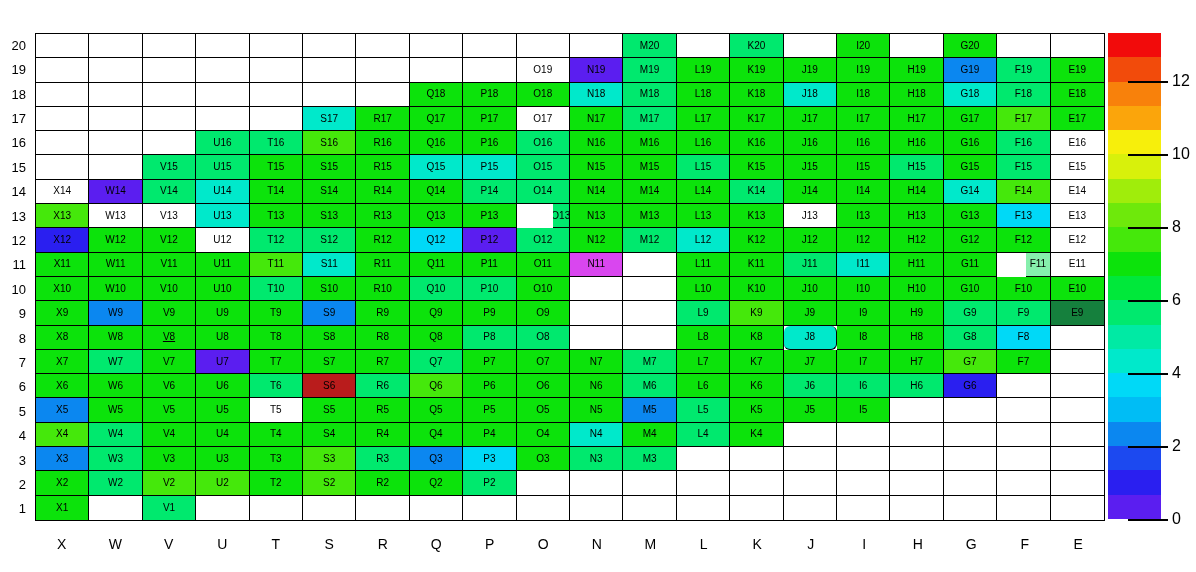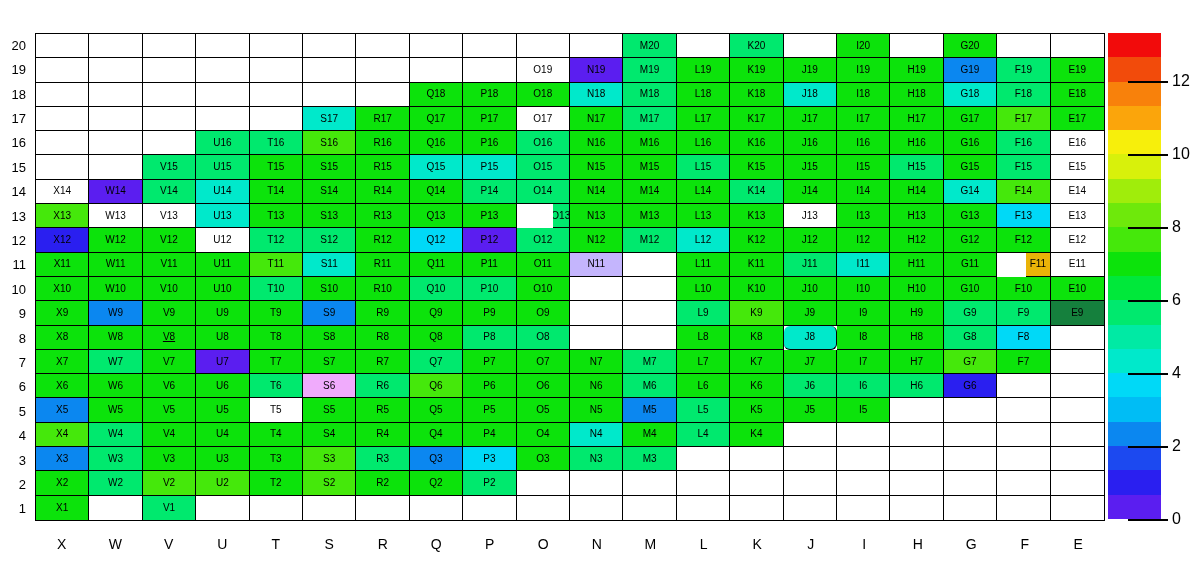--- a/index.html
+++ b/index.html
@@ -234,29 +234,29 @@
       <div class="cell" style="background: rgb(12, 227, 11);">X11</div>
       <div class="cell" style="background: rgb(12, 227, 11);">W11</div>
       <div class="cell" style="background: rgb(12, 227, 11);">V11</div>
       <div class="cell" style="background: rgb(12, 227, 11);">U11</div>
       <div class="cell" style="background: rgb(69, 232, 11);">T11</div>
       <div class="cell" style="background: rgb(0, 233, 203);">S11</div>
       <div class="cell" style="background: rgb(12, 227, 11);">R11</div>
       <div class="cell" style="background: rgb(12, 227, 11);">Q11</div>
       <div class="cell" style="background: rgb(12, 227, 11);">P11</div>
       <div class="cell" style="background: rgb(12, 227, 11);">O11</div>
-      <div class="cell" style="background: #c4b5fd;">N11</div>
+      <div class="cell" style="background: #d946ef;">N11</div>
       <div class="cell" style="background: rgb(255, 255, 255);"></div>
       <div class="cell" style="background: rgb(12, 227, 11);">L11</div>
       <div class="cell" style="background: rgb(12, 227, 11);">K11</div>
       <div class="cell" style="background: rgb(0, 233, 110);">J11</div>
       <div class="cell" style="background: rgb(0, 233, 203);">I11</div>
       <div class="cell" style="background: rgb(12, 227, 11);">H11</div>
       <div class="cell" style="background: rgb(12, 227, 11);">G11</div>
-      <div class="cell" style="background: #eab308; margin-left: 29px;">F11</div>
+      <div class="cell" style="background: #86efac; margin-left: 29px;">F11</div>
       <div class="cell" style="background: rgb(255, 255, 255);">E11</div>
       <div class="cell" style="background: rgb(12, 227, 11);">X10</div>
       <div class="cell" style="background: rgb(12, 227, 11);">W10</div>
       <div class="cell" style="background: rgb(12, 227, 11);">V10</div>
       <div class="cell" style="background: rgb(12, 227, 11);">U10</div>
       <div class="cell" style="background: rgb(0, 233, 110);">T10</div>
       <div class="cell" style="background: rgb(12, 227, 11);">S10</div>
       <div class="cell" style="background: rgb(12, 227, 11);">R10</div>
       <div class="cell" style="background: rgb(0, 233, 110);">Q10</div>
       <div class="cell" style="background: rgb(0, 233, 110);">P10</div>
@@ -329,21 +329,21 @@
       <div class="cell" style="background: rgb(12, 227, 11);">I7</div>
       <div class="cell" style="background: rgb(12, 227, 11);">H7</div>
       <div class="cell" style="background: rgb(69, 232, 11);">G7</div>
       <div class="cell" style="background: rgb(12, 227, 11);">F7</div>
       <div class="cell" style="background: rgb(255, 255, 255);"></div>
       <div class="cell" style="background: rgb(12, 227, 11);">X6</div>
       <div class="cell" style="background: rgb(12, 227, 11);">W6</div>
       <div class="cell" style="background: rgb(12, 227, 11);">V6</div>
       <div class="cell" style="background: rgb(12, 227, 11);">U6</div>
       <div class="cell" style="background: rgb(0, 233, 110);">T6</div>
-      <div class="cell" style="background: #f0abfc;">S6</div>
+      <div class="cell" style="background: #b91c1c;">S6</div>
       <div class="cell" style="background: rgb(0, 233, 110);">R6</div>
       <div class="cell" style="background: rgb(69, 232, 11);">Q6</div>
       <div class="cell" style="background: rgb(12, 227, 11);">P6</div>
       <div class="cell" style="background: rgb(12, 227, 11);">O6</div>
       <div class="cell" style="background: rgb(12, 227, 11);">N6</div>
       <div class="cell" style="background: rgb(0, 233, 110);">M6</div>
       <div class="cell" style="background: rgb(12, 227, 11);">L6</div>
       <div class="cell" style="background: rgb(12, 227, 11);">K6</div>
       <div class="cell" style="background: rgb(0, 233, 110);">J6</div>
       <div class="cell" style="background: rgb(0, 233, 110);">I6</div>

